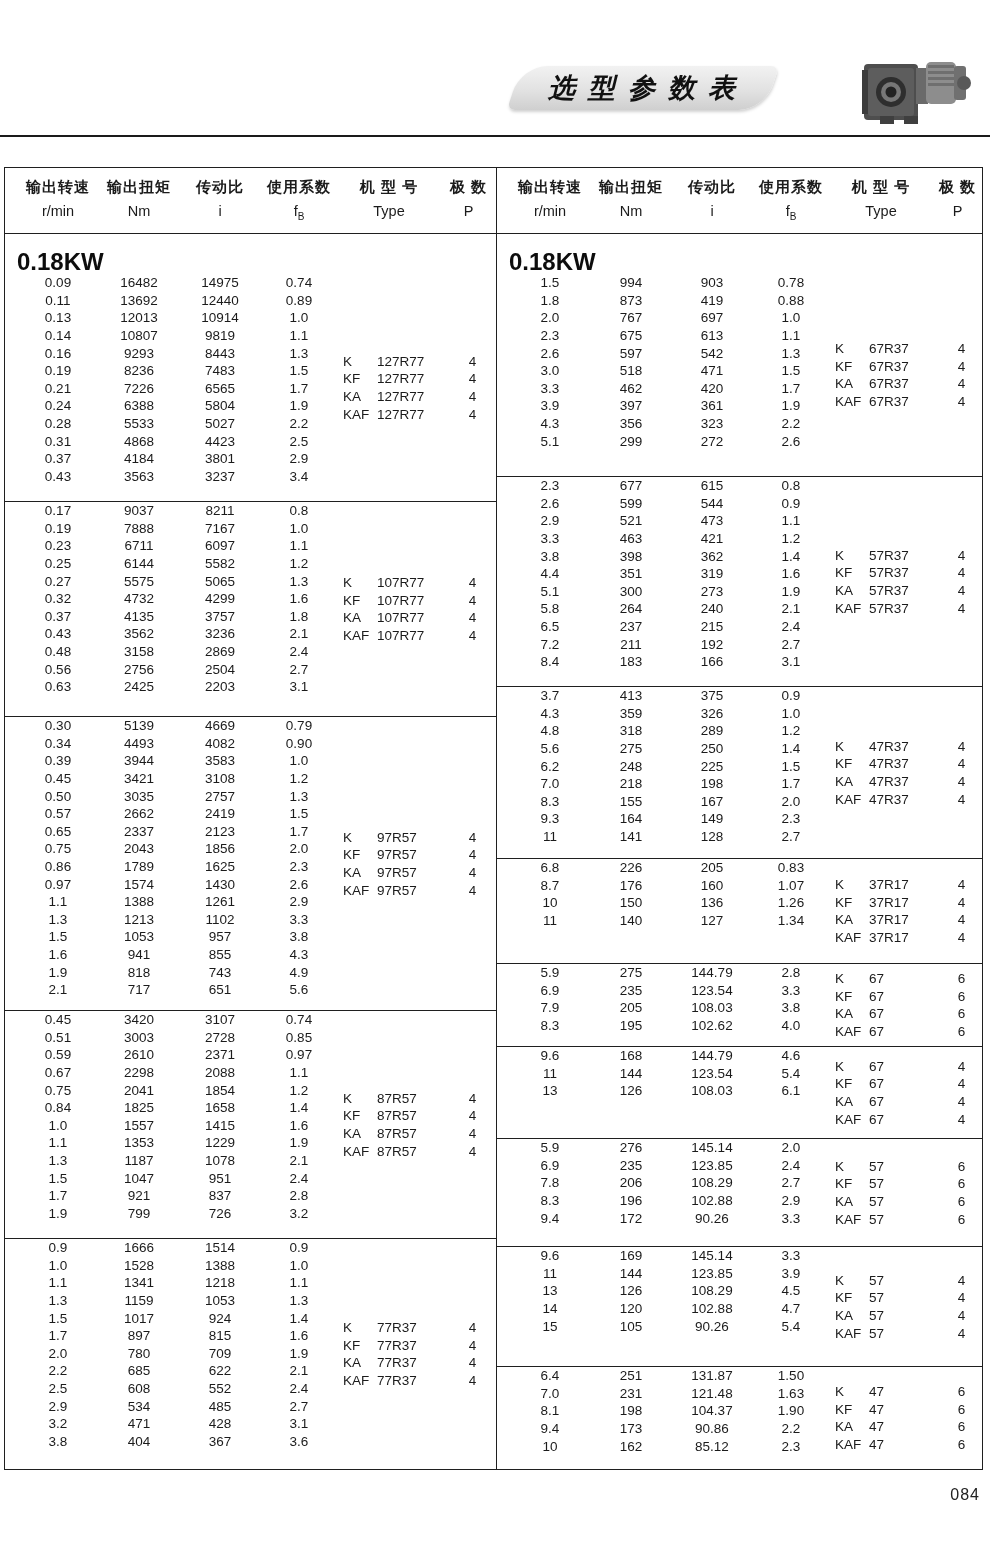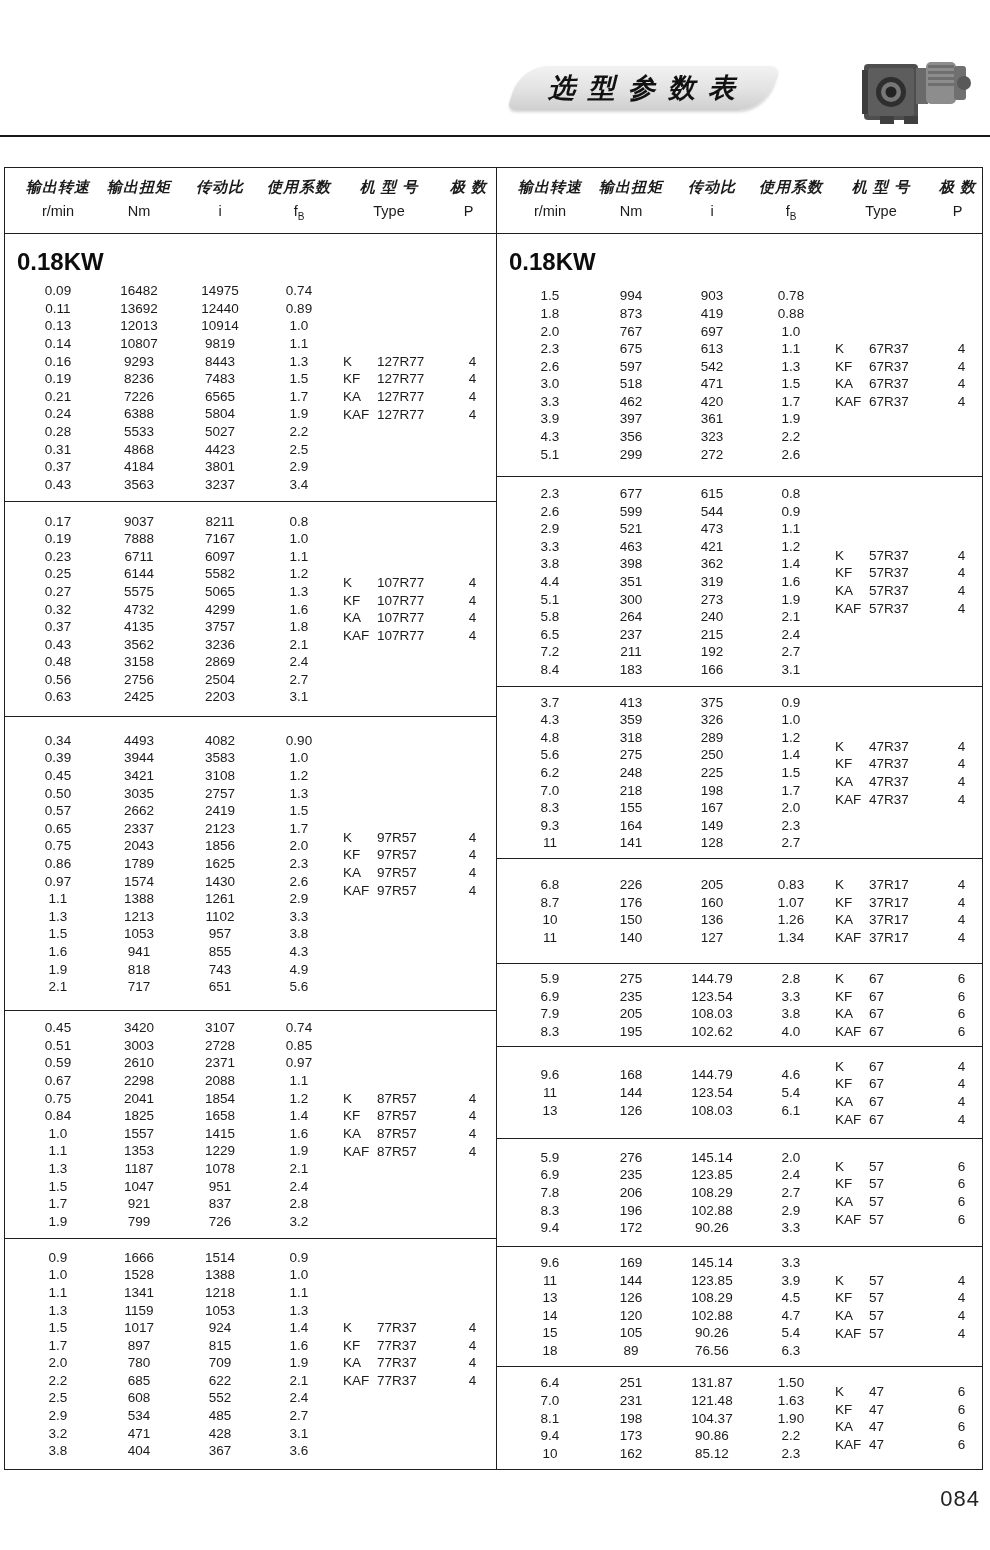--- a/index.html
+++ b/index.html
@@ -25,52 +25,52 @@
   .sel-table{position:absolute;left:4px;top:167px;width:979px;height:1303px;
              border:1.6px solid #1f1f1f;box-sizing:border-box;background:#fff;}
   .half{position:absolute;top:0;bottom:0;box-sizing:border-box;}
   .half.left{left:0;width:491px;}
   .half.right{left:491px;right:0;border-left:1.6px solid #1f1f1f;}
 
   .hdr{height:66px;border-bottom:1.6px solid #1f1f1f;box-sizing:border-box;
        display:grid;grid-template-columns:12px 82px 80px 82px 76px 104px 1fr;
        align-content:center;row-gap:0;}
   .hcell{text-align:center;}
-  .hcell .hlabel{font-weight:bold;font-size:15px;letter-spacing:1px;line-height:26px;white-space:nowrap;font-style:italic;}
+  .hcell .hlabel{font-weight:bold;font-size:15px;letter-spacing:1px;line-height:26px;white-space:nowrap;}
   .hcell .hunit{font-size:14.5px;line-height:22px;}
   .hcell .hunit sub{font-size:10px;}
   .hc0{grid-column:2}.hc1{grid-column:3}.hc2{grid-column:4}
   .hc3{grid-column:5}.hc4{grid-column:6}.hc5{grid-column:7}
 
   .block{display:flex;flex-direction:column;box-sizing:border-box;
          border-bottom:1.6px solid #1f1f1f;}
   .half .block:last-child{border-bottom:none;}
   .power-label{font-weight:bold;font-size:24px;color:#0d0d0d;margin:16px 0 0 12px;line-height:24px;}
   .block-body{position:relative;flex:1;display:flex;flex-direction:column;}
-  .rows{flex:1;display:flex;flex-direction:column;justify-content:center;}
+  .rows{flex:1;display:flex;flex-direction:column;}
   .drow{display:grid;grid-template-columns:12px 82px 80px 82px 76px 104px 1fr;
         height:17.6px;align-items:center;flex:0 0 auto;}
   .drow .c{text-align:center;font-size:13.5px;}
   .c0{grid-column:2}.c1{grid-column:3}.c2{grid-column:4}.c3{grid-column:5}
 
   .type-stack{position:absolute;left:0;right:0;top:50%;transform:translateY(-50%);}
   .trow{display:grid;grid-template-columns:338px 34px 72px 1fr;height:17.6px;align-items:center;}
   .tprefix{grid-column:2;text-align:left;font-size:13.5px;}
   .tmodel{grid-column:3;text-align:left;font-size:13.5px;}
   .tp{grid-column:4;text-align:center;font-size:13.5px;}
 
   
   .blk-l0{height:268px}.blk-l1{height:215px}.blk-l2{height:294px}
   .blk-l3{height:228px}.blk-l4{height:230px}
   .blk-r0{height:243px}.blk-r1{height:210px}.blk-r2{height:172px}
   .blk-r3{height:105px}.blk-r4{height:83px}.blk-r5{height:92px}
   .blk-r6{height:108px}.blk-r7{height:120px}.blk-r8{height:102px}
 
   .pageno{position:absolute;top:1486px;left:900px;width:80px;text-align:right;
-          font-size:22px;color:#222;letter-spacing:1px;}
+          font-size:16px;color:#222;letter-spacing:1px;}
 </style>
 </head>
 <body>
 
 <div class="page">
 
   <div class="banner">
     <span class="banner-text">选型参数表</span>
   </div>
 
@@ -315,20 +315,26 @@
                 <span class="tmodel">107R77</span>
                 <span class="tp">4</span>
               </div>
             </div>
           </div>
         </div>
         <div class="block blk-l2">
           <div class="block-body">
             <div class="rows">
               <div class="drow">
+                <span class="c c0">0.30</span>
+                <span class="c c1">5139</span>
+                <span class="c c2">4669</span>
+                <span class="c c3">0.79</span>
+              </div>
+              <div class="drow">
                 <span class="c c0">0.34</span>
                 <span class="c c1">4493</span>
                 <span class="c c2">4082</span>
                 <span class="c c3">0.90</span>
               </div>
               <div class="drow">
                 <span class="c c0">0.39</span>
                 <span class="c c1">3944</span>
                 <span class="c c2">3583</span>
                 <span class="c c3">1.0</span>
@@ -1163,26 +1169,20 @@
                 <span class="c c1">120</span>
                 <span class="c c2">102.88</span>
                 <span class="c c3">4.7</span>
               </div>
               <div class="drow">
                 <span class="c c0">15</span>
                 <span class="c c1">105</span>
                 <span class="c c2">90.26</span>
                 <span class="c c3">5.4</span>
               </div>
-              <div class="drow">
-                <span class="c c0">18</span>
-                <span class="c c1">89</span>
-                <span class="c c2">76.56</span>
-                <span class="c c3">6.3</span>
-              </div>
             </div>
             <div class="type-stack">
               <div class="trow">
                 <span class="tprefix">K</span>
                 <span class="tmodel">57</span>
                 <span class="tp">4</span>
               </div>
               <div class="trow">
                 <span class="tprefix">KF</span>
                 <span class="tmodel">57</span>

